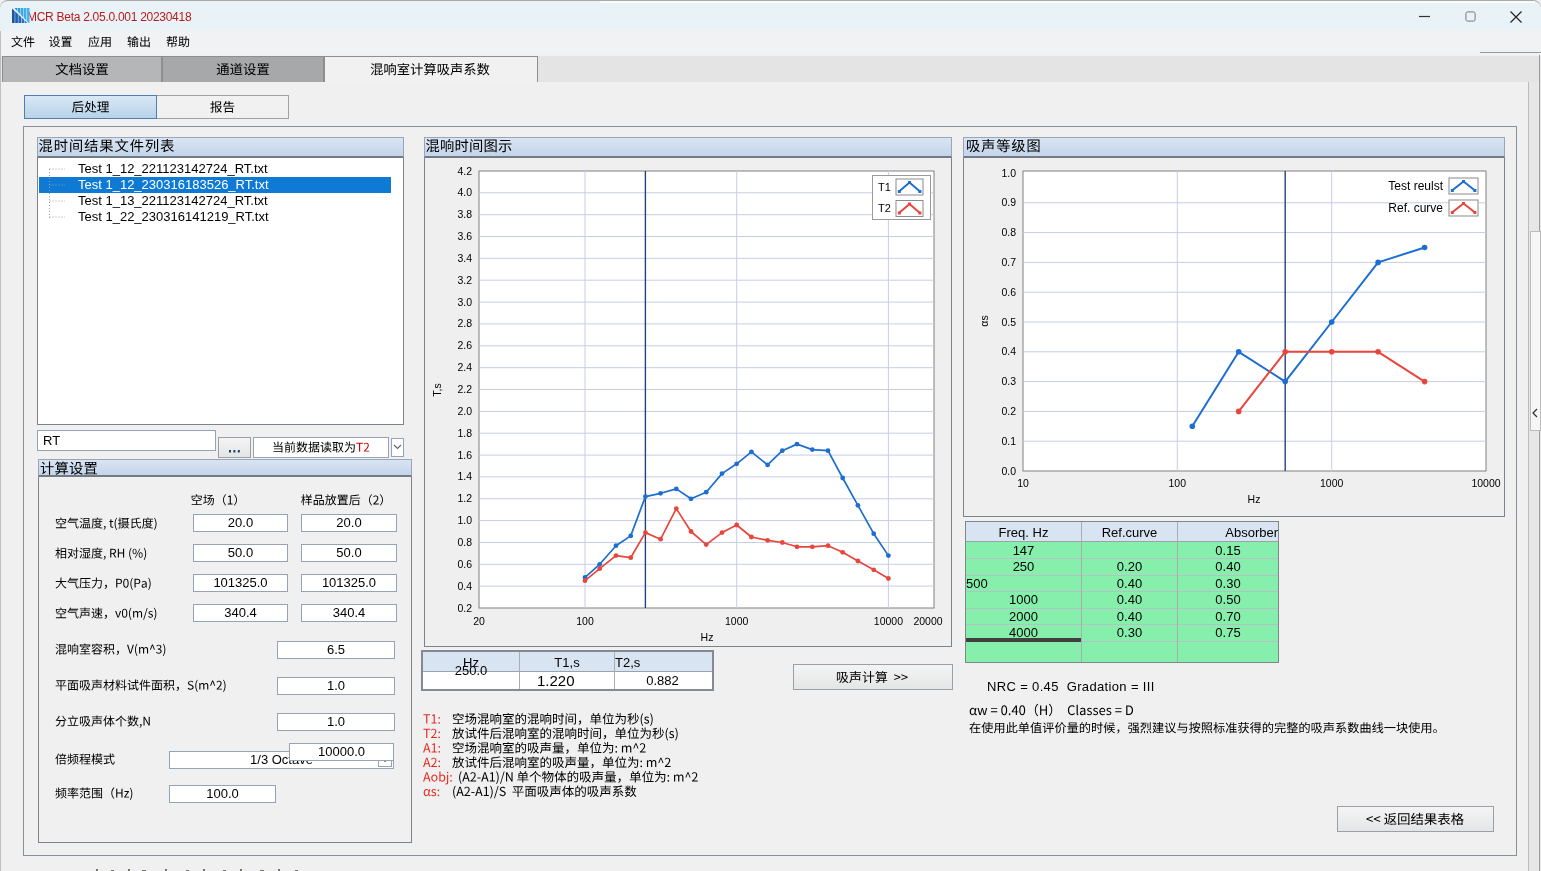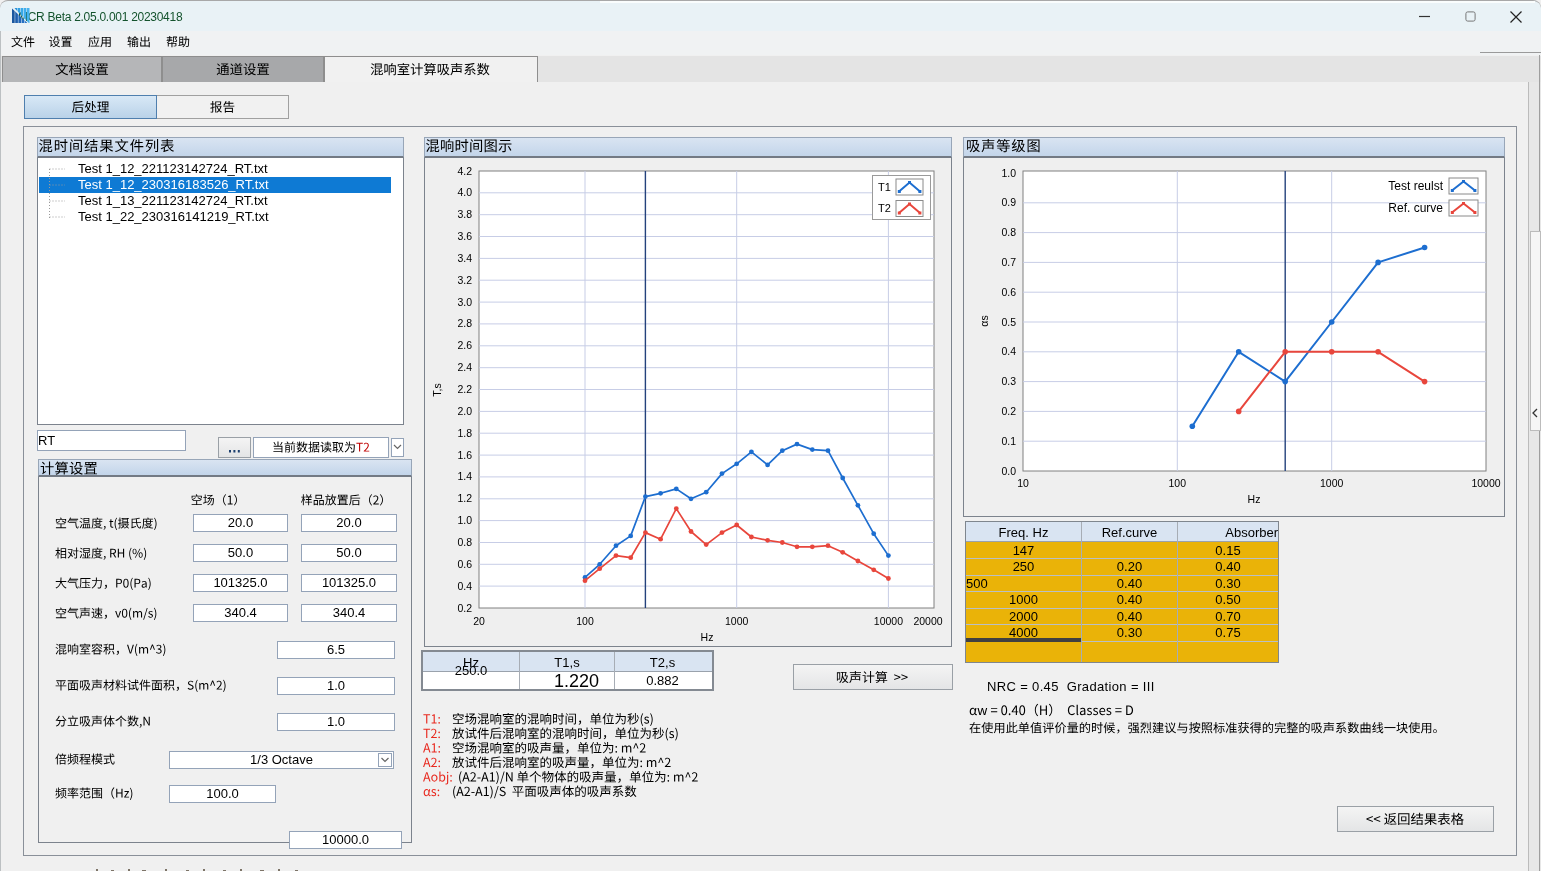--- a/index.html
+++ b/index.html
@@ -7,21 +7,21 @@
 .hdr{position:absolute;background:linear-gradient(#d9e4f2,#c3d5ea);border:1px solid #98a6b8;border-bottom:2px solid #737a84;height:21px}
 .inp{position:absolute;border:1px solid #94a3b8;background:#fff;font-size:13px;text-align:center;line-height:16px;height:18px}
 .btn{position:absolute;background:linear-gradient(#f4f4f4,#e4e5e6);border:1px solid #9aa0a6}
 svg{display:block}
 </style></head>
 <body>
 
 <div class="abs" style="left:0;top:0;width:1541px;height:31px;background:#e9f2f6;border-top:1px solid #a8a8a8;border-radius:8px 8px 0 0"></div>
 <div class="abs" style="left:0;top:31px;width:1541px;height:24px;background:#f0f2f3"></div>
 <div class="abs" style="left:600px;top:1px;width:935px;height:2px;background:#fafdfd"></div>
-<div class="abs" style="left:18px;top:10px;font-size:12px;letter-spacing:-0.28px;color:#14532d">MCR Beta 2.05.0.001 20230418</div>
+<div class="abs" style="left:27px;top:10px;font-size:12px;letter-spacing:-0.28px;color:#b91c1c">MCR Beta 2.05.0.001 20230418</div>
 
 <svg class="abs" style="left:12px;top:8px" width="18" height="15" viewBox="0 0 18 15">
     <defs>
       <clipPath id="icA">
         <polygon points="0,0.5 16,15.5 0,15.5"></polygon>
       </clipPath>
       <clipPath id="icB">
         <polygon points="1.8,-0.5 18,-0.5 18,15.2 17,15.2"></polygon>
       </clipPath>
     </defs>
@@ -75,21 +75,21 @@
 <svg class="abs" style="left:48px;top:166px" width="22" height="55" viewBox="0 0 22 55">
 <g stroke="#9a9a9a" stroke-width="1" stroke-dasharray="1 2" fill="none">
 <path d="M1.5 3 V52"></path>
       <path d="M1.5 3 H17"></path>
       <path d="M1.5 19 H17"></path>
       <path d="M1.5 35 H17"></path>
       <path d="M1.5 51 H17"></path>
 </g>
   </svg>
 
-<div class="inp" style="left:37px;top:430px;width:149px;height:21px;text-align:left;line-height:19px;font-size:13px">RT</div>
+<div class="inp" style="left:37px;top:430px;width:179px;height:21px;text-align:left;padding-left:5px;line-height:19px;font-size:13px">RT</div>
 <div class="btn" style="left:218px;top:437px;width:33px;height:21px"></div>
 <svg class="abs" style="left:229px;top:450px" width="12" height="4" viewBox="0 0 12 4">
     <g fill="#1c3f6e">
       <rect x="0" y="0" width="2" height="2.5"></rect>
       <rect x="4.4" y="0" width="2" height="2.5"></rect>
       <rect x="8.8" y="0" width="2" height="2.5"></rect>
     </g>
   </svg>
 <div class="inp" style="left:253px;top:437px;width:136px;height:21px"></div>
 <div class="inp" style="left:391px;top:438px;width:13px;height:19px"></div>
@@ -110,21 +110,21 @@
 <div class="inp" style="left:301px;top:604px;width:96px">340.4</div>
 <div class="inp" style="left:277px;top:641px;width:118px">6.5</div>
 <div class="inp" style="left:277px;top:677px;width:118px">1.0</div>
 <div class="inp" style="left:277px;top:713px;width:118px">1.0</div>
 <div class="inp" style="left:169px;top:751px;width:225px;height:18px;line-height:16px">1/3 Octave</div>
 <div class="inp" style="left:378px;top:753px;width:14px;height:14px"></div>
 <svg class="abs" style="left:380px;top:757px" width="10" height="6" viewBox="0 0 10 6">
     <path d="M1.5 1 L5 4.5 L8.5 1" stroke="#666" stroke-width="1.2" fill="none"></path>
   </svg>
 <div class="inp" style="left:169px;top:785px;width:107px">100.0</div>
-<div class="inp" style="left:289px;top:831px;width:113px">10000.0</div>
+<div class="inp" style="left:289px;top:743px;width:105px">10000.0</div>
 
 <div class="hdr" style="left:424px;top:137px;width:528px"></div>
 <div class="abs" style="left:424px;top:158px;width:528px;height:489px;background:#efefef;border:1px solid #7c838d;border-top:none"></div>
 <svg class="abs" style="left:424px;top:158px" width="528" height="489" viewBox="424 158 528 489">
     <rect x="479" y="171" width="455" height="437" fill="#fff" stroke="#808080" stroke-width="1"></rect>
     <path d="M479 586.1 H934 M479 564.3 H934 M479 542.5 H934 M479 520.6 H934 M479 498.8 H934 M479 476.9 H934 M479 455.1 H934 M479 433.2 H934 M479 411.4 H934 M479 389.5 H934 M479 367.7 H934 M479 345.8 H934 M479 323.9 H934 M479 302.1 H934 M479 280.2 H934 M479 258.4 H934 M479 236.5 H934 M479 214.7 H934 M479 192.8 H934 M585.0 171 V608 M736.7 171 V608 M888.4 171 V608" stroke="#c7cde6" stroke-width="1" fill="none"></path>
     <path d="M645.4 171 V608" stroke="#24427c" stroke-width="1.4" fill="none"></path>
     <polyline points="585.0,577.4 599.7,564.3 616.0,545.7 630.7,535.9 645.4,496.6 660.6,493.3 676.3,488.9 691.0,498.8 706.2,492.2 722.0,473.6 736.7,463.8 751.4,451.8 767.6,464.9 782.3,450.7 797.0,444.1 812.3,449.6 828.0,450.7 842.7,478.0 857.9,505.3 873.7,533.7 888.4,555.6" fill="none" stroke="#1d6ed0" stroke-width="1.7" stroke-linejoin="round"></polyline>
     <g fill="#1d6ed0">
       <circle cx="585.0" cy="577.4" r="2.4"></circle>
@@ -221,23 +221,23 @@
       <rect x="918.4" y="211.5" width="3" height="3"></rect>
     </g>
   </svg>
 
 <div class="abs" style="left:421px;top:650px;width:293px;height:41px;border:2px solid #848a92;background:#fff">
   <div class="abs" style="left:0;top:0;width:289px;height:20px;background:#d9e4f2;border-bottom:1px solid #9aa2ac"></div>
   <div class="abs" style="left:96px;top:0;width:1px;height:37px;background:#a7adb5"></div>
   <div class="abs" style="left:191px;top:0;width:1px;height:37px;background:#a7adb5"></div>
   <div class="abs" style="left:0;top:1px;width:96px;height:19px;font-size:13px;text-align:center;line-height:19px">Hz</div>
   <div class="abs" style="left:97px;top:1px;width:94px;height:26px;font-size:13px;text-align:center;line-height:19px">T1,s</div>
-  <div class="abs" style="left:192px;top:1px;width:95px;height:34px;font-size:13px;text-align:center;line-height:19px">T2,s</div>
+  <div class="abs" style="left:192px;top:1px;width:95px;height:34px;font-size:13px;text-align:left;line-height:19px">T2,s</div>
   <div class="abs" style="left:0;top:12px;width:96px;height:15px;font-size:13px;text-align:center;line-height:14px">250.0</div>
-  <div class="abs" style="left:82px;top:22px;width:94px;height:15px;font-size:18px;text-align:right;line-height:14px">1.220</div>
+  <div class="abs" style="left:114px;top:22px;width:94px;height:15px;font-size:15px;text-align:left;line-height:14px">1.220</div>
   <div class="abs" style="left:192px;top:22px;width:95px;height:15px;font-size:13px;text-align:center;line-height:14px">0.882</div>
 </div>
 <div class="btn" style="left:793px;top:664px;width:160px;height:26px"></div>
 
 <div class="hdr" style="left:963px;top:137px;width:542px"></div>
 <div class="abs" style="left:963px;top:158px;width:542px;height:359px;background:#efefef;border:1px solid #7c838d;border-top:none"></div>
 <svg class="abs" style="left:963px;top:158px" width="542" height="360" viewBox="963 158 542 360">
     <rect x="1023" y="171" width="463" height="300" fill="#fff" stroke="#808080" stroke-width="1"></rect>
     <path d="M1023 441.2 H1486 M1023 411.4 H1486 M1023 381.6 H1486 M1023 351.8 H1486 M1023 322.0 H1486 M1023 292.2 H1486 M1023 262.4 H1486 M1023 232.6 H1486 M1023 202.8 H1486 M1177.3 171 V471 M1331.7 171 V471" stroke="#c7cde6" stroke-width="1" fill="none"></path>
     <path d="M1285.2 171 V471" stroke="#24427c" stroke-width="1.4" fill="none"></path>
@@ -288,21 +288,21 @@
     <text x="1443" y="212" font-size="12" text-anchor="end" font-family="Liberation Sans">Ref. curve</text>
     <rect x="1449.0" y="200.0" width="29" height="16" fill="#fff" stroke="#8a8a8a"></rect>
     <polyline points="1452.0,212.5 1463.5,203.5 1475.0,212.5" fill="none" stroke="#e8463c" stroke-width="2"></polyline>
     <g fill="#e8463c">
       <rect x="1450.8" y="211.0" width="3" height="3"></rect>
       <rect x="1462.0" y="202.0" width="3" height="3"></rect>
       <rect x="1473.4" y="211.0" width="3" height="3"></rect>
     </g>
   </svg>
 
-<div class="abs" style="left:965px;top:521px;width:314px;height:142px;border:1px solid #7f868e;background:#eab308">
+<div class="abs" style="left:965px;top:521px;width:314px;height:142px;border:1px solid #7f868e;background:#86efac">
   <div class="abs" style="left:0;top:0;width:312px;height:20px;background:#d9e4f2;border-bottom:1px solid #9aa2ac"></div>
   <div class="abs" style="left:115px;top:0;width:1px;height:140px;background:#a7adb5"></div>
   <div class="abs" style="left:211px;top:0;width:1px;height:140px;background:#a7adb5"></div>
   <div class="abs" style="left:0;top:1px;width:115px;height:19px;font-size:13px;text-align:center;line-height:19px">Freq. Hz</div>
   <div class="abs" style="left:116px;top:1px;width:95px;height:19px;font-size:13px;text-align:center;line-height:19px">Ref.curve</div>
   <div class="abs" style="left:212px;top:1px;width:100px;height:19px;font-size:13px;text-align:right;line-height:19px">Absorber</div>
   <div class="abs" style="left:0px;top:20.5px;width:115px;height:16.5px;font-size:13px;text-align:center;line-height:15.5px;border-bottom:1px solid #b9bfc6">147</div>
     <div class="abs" style="left:116px;top:20.5px;width:95px;height:16.5px;font-size:13px;text-align:center;line-height:15.5px;border-bottom:1px solid #b9bfc6"></div>
     <div class="abs" style="left:212px;top:20.5px;width:100px;height:16.5px;font-size:13px;text-align:center;line-height:15.5px;border-bottom:1px solid #b9bfc6">0.15</div>
     <div class="abs" style="left:0px;top:37.0px;width:115px;height:16.5px;font-size:13px;text-align:center;line-height:15.5px;border-bottom:1px solid #b9bfc6">250</div>

